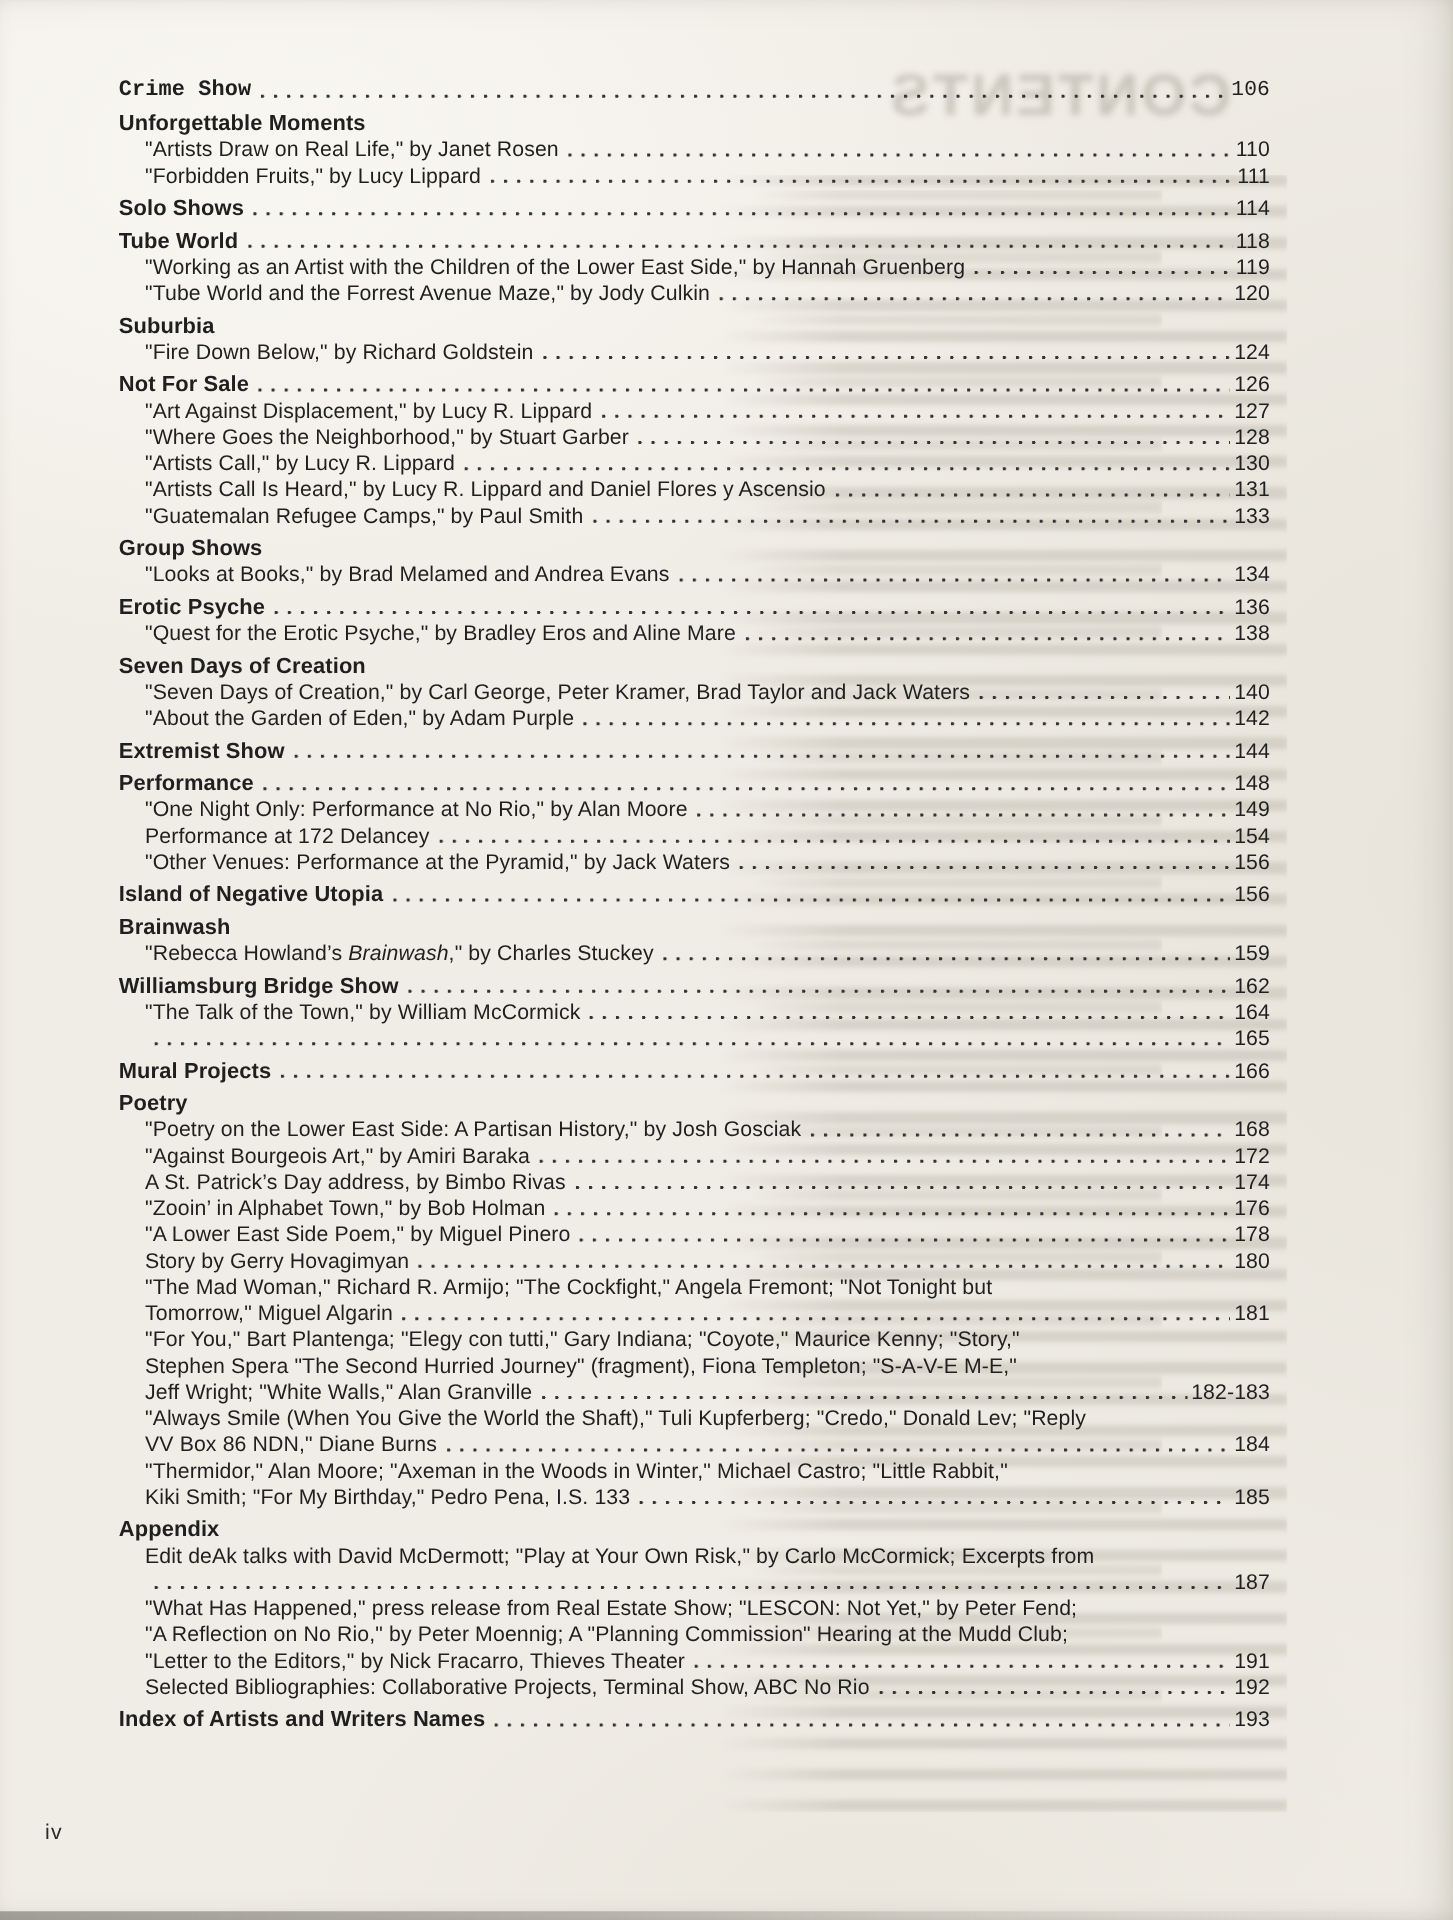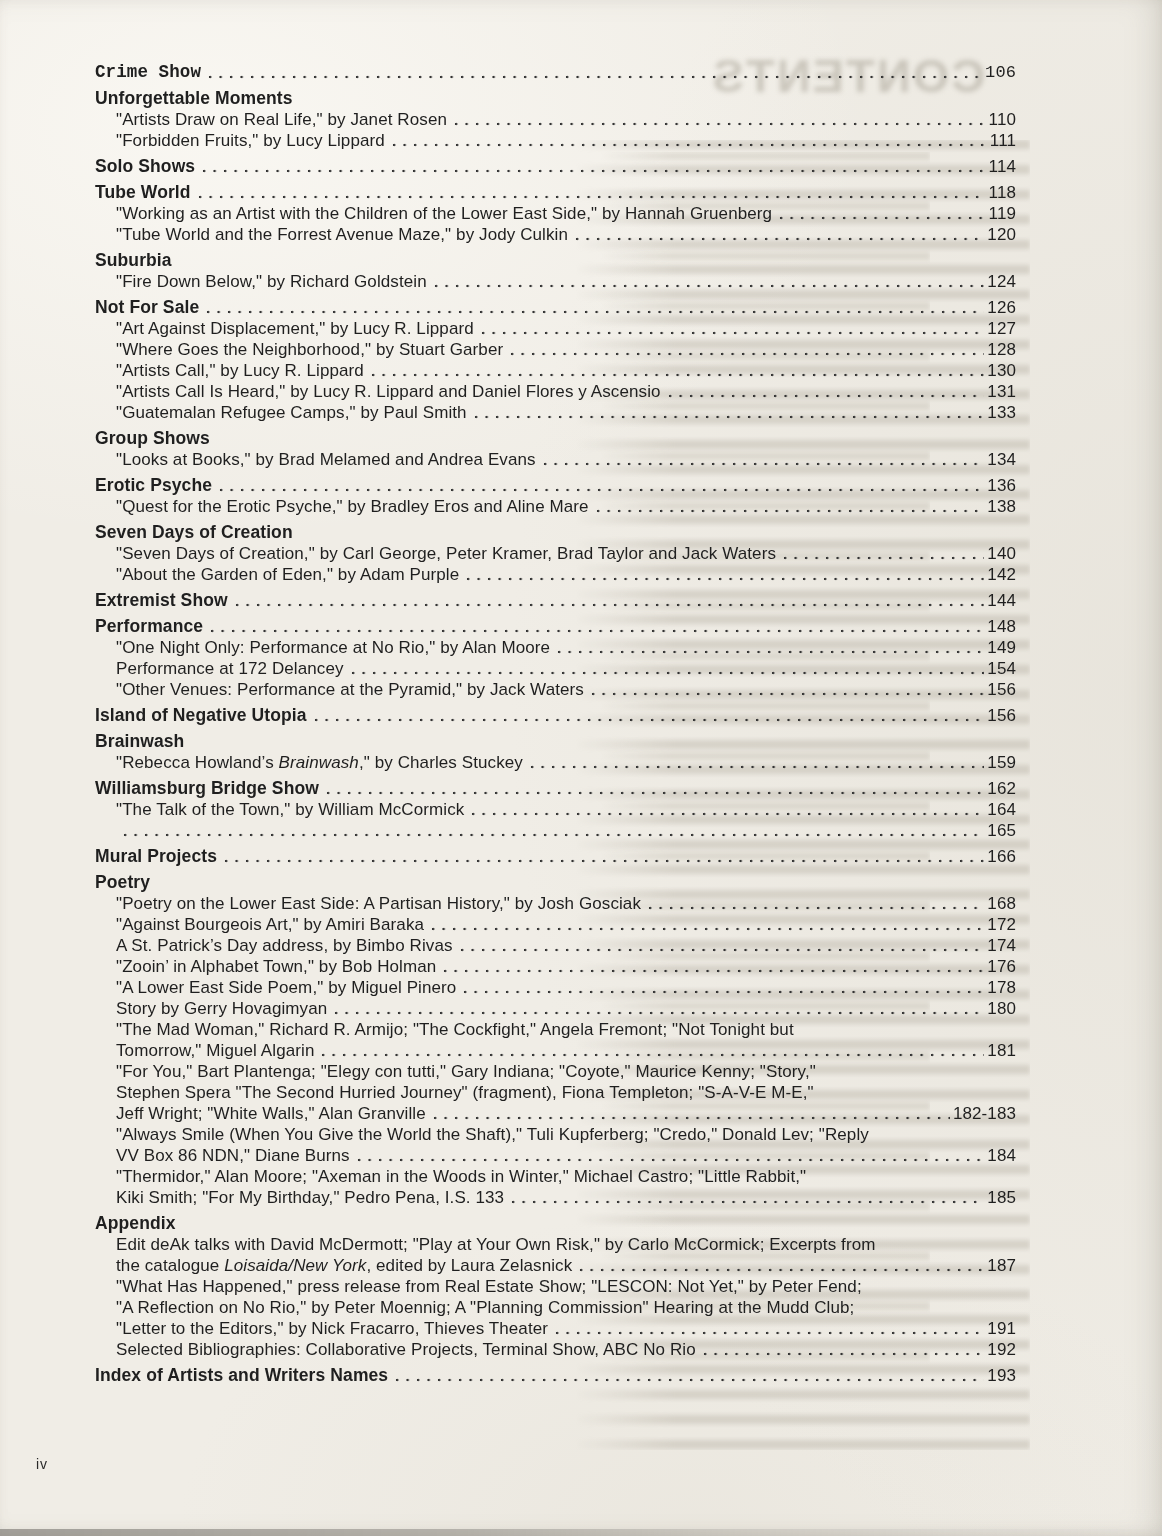--- a/index.html
+++ b/index.html
@@ -75,21 +75,21 @@
     background-image: radial-gradient(circle at 2px 2px, #333 1.2px, rgba(0,0,0,0) 1.6px);
     background-size: 10.5px 4px;
     background-repeat: repeat-x;
   }
   .pg { font-weight: normal; font-size: 17px; text-align: center; }
 
   
   .folio {
     position: absolute; z-index: 2;
     left: 36px; top: 1456px;
-    font-size: 14px; color: #2a2a2a; letter-spacing: 1px;
+    font-size: 17px; color: #2a2a2a; letter-spacing: 1px;
   }
 
   
   .scan-bottom {
     position: absolute; z-index: 3;
     left: 0; right: 0; bottom: 0; height: 7px;
     background: linear-gradient(to right,
       rgba(105,102,96,0.55) 0%,
       rgba(125,122,115,0.45) 40%,
       rgba(150,147,140,0.28) 62%,
@@ -408,21 +408,20 @@
     <span class="txt">Appendix</span>
 
   </div>
 
   <div class="row entry">
     <span class="txt">Edit deAk talks with David McDermott; "Play at Your Own Risk," by Carlo McCormick; Excerpts from</span>
 
   </div>
 
   <div class="row entry">
-    <span class="txt">the catalogue <i>Loisaida/New York</i>, edited by Laura Zelasnick</span>
     <span class="dots"></span>
     <span class="pg">187</span>
   </div>
 
   <div class="row entry">
     <span class="txt">"What Has Happened," press release from Real Estate Show; "LESCON: Not Yet," by Peter Fend;</span>
 
   </div>
 
   <div class="row entry">

